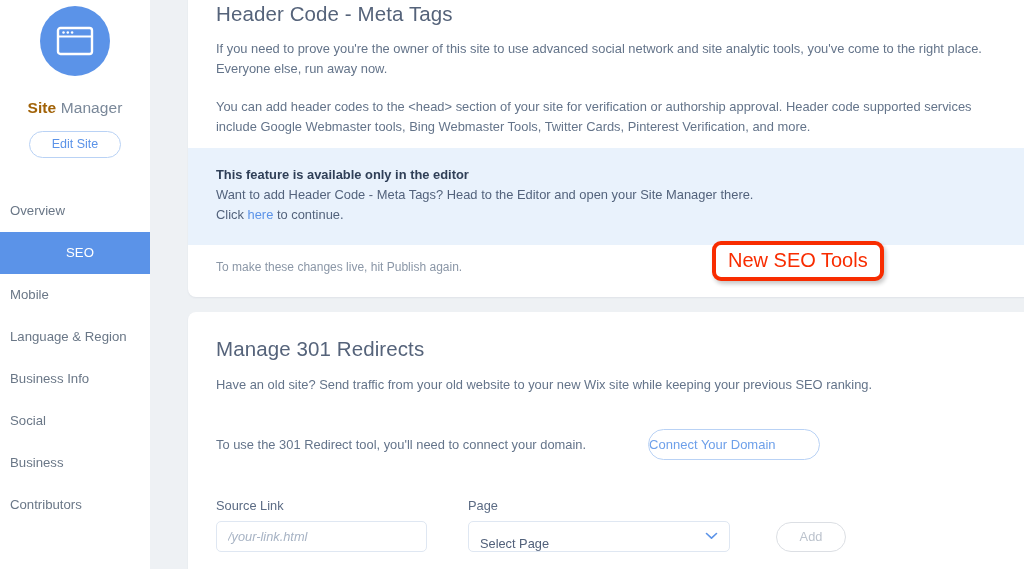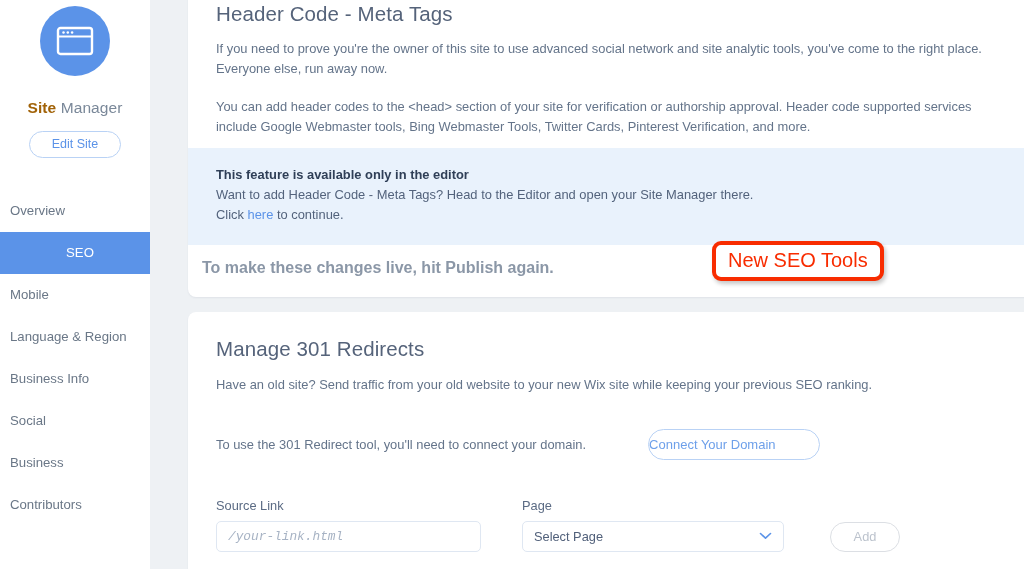--- a/index.html
+++ b/index.html
@@ -171,24 +171,23 @@
     line-height: 20px;
   }
   .link-inline {
     color: #5b93e8;
     text-decoration: none;
     cursor: pointer;
   }
   .publish-note {
     position: absolute;
     top: 284px;
-    left: 14px;
-    font-size: 16px;
+    left: 28px;
+    font-size: 12px;
     color: #8b97a7;
-    font-weight: bold;
   }
 
   
   .redirect-desc { margin-top: 14px; }
   .row-connect {
     margin-top: 34px;
     display: flex;
     align-items: center;
   }
   .row-connect .body-text { padding-top: 2px; }
@@ -213,47 +212,47 @@
     display: flex;
     align-items: flex-end;
   }
   .field { display: flex; flex-direction: column; }
   .field-label {
     font-size: 12.8px;
     color: #5b6b84;
     margin-bottom: 8px;
   }
   .text-input {
-    width: 265px;
+    width: 211px;
     height: 31px;
     box-sizing: border-box;
     border: 1px solid #dfe7f2;
     border-radius: 5px;
     padding: 0 11px;
     font-size: 12.8px;
-    font-family: Liberation Mono, monospace;
+    font-family: Liberation Sans, sans-serif;
     color: #46566e;
     background: #ffffff;
     outline: none;
   }
   .text-input::placeholder {
     color: #a7b3c4;
     font-style: italic;
   }
   .field-page { margin-left: 41px; }
   .select-wrap { position: relative; }
   .select-box {
     width: 262px;
     height: 31px;
     box-sizing: border-box;
     border: 1px solid #dfe7f2;
     border-radius: 5px;
     background: #ffffff;
     display: flex;
-    align-items: center;
+    align-items: flex-end;
     padding: 0 11px;
     font-size: 12.8px;
     color: #51607a;
     cursor: pointer;
   }
   .chev {
     position: absolute;
     right: 12px;
     top: 50%;
     transform: translateY(-50%);

